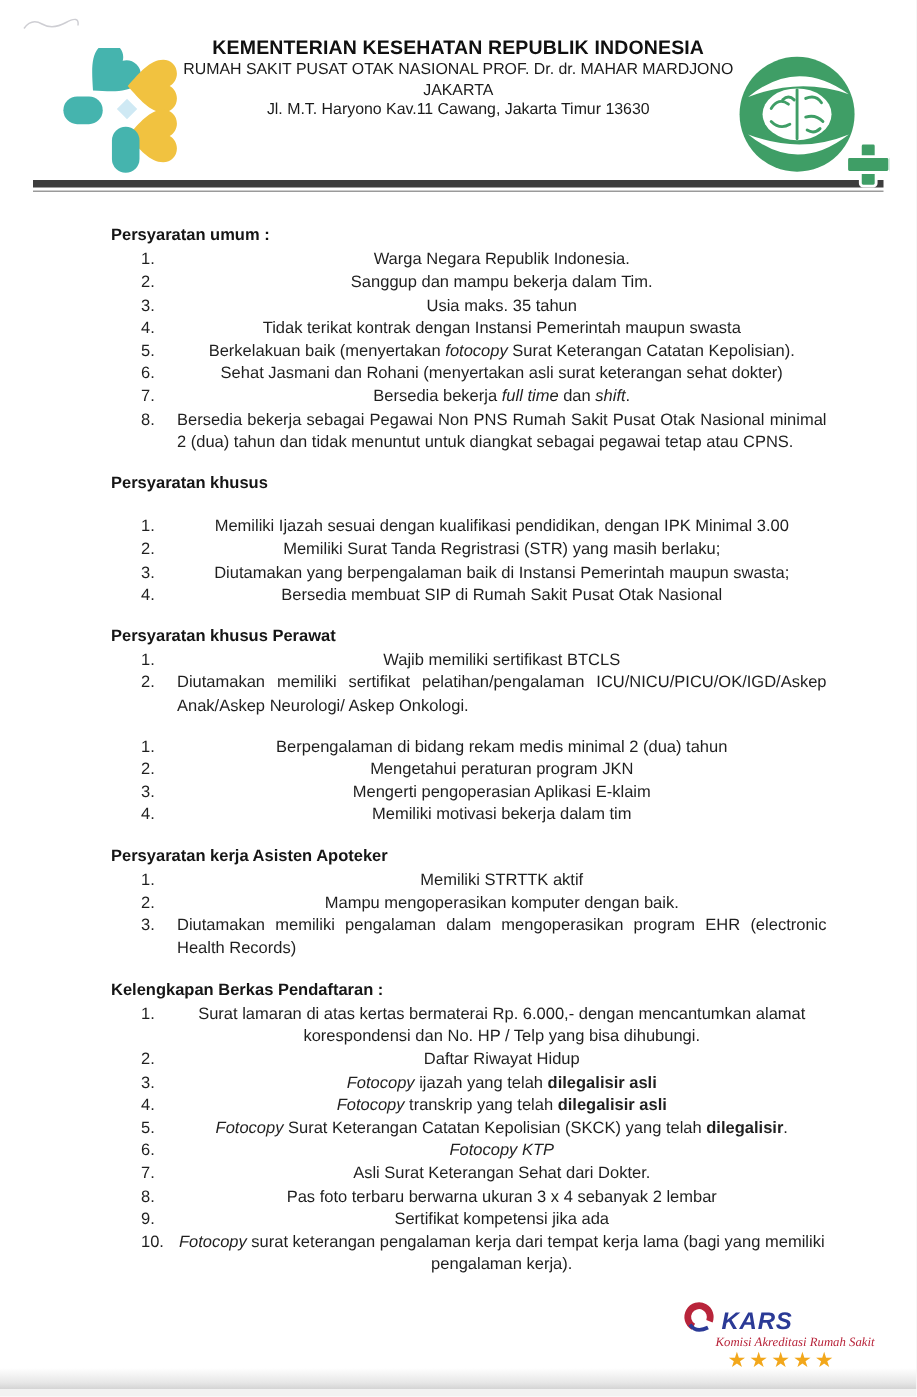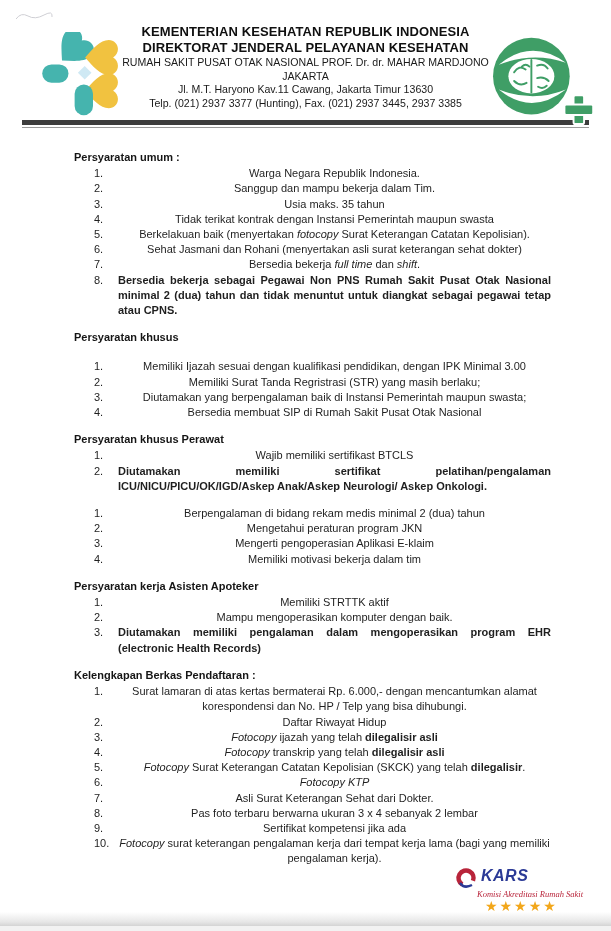--- a/index.html
+++ b/index.html
@@ -28,27 +28,27 @@
   
   .content { padding:22px 60px 0 74px; font-size:11px; line-height:15.2px; }
   .doc-section { margin:0; }
   .sec-heading { font-weight:bold; color:#151515; margin-bottom:1px; }
   .sec-heading.justify { text-align:justify; }
   .sec-list { list-style:none; margin:0 0 12px 0; padding:0 0 0 20px; }
   .sec-list.gap-top { margin-top:14px; }
   .list-item { display:flex; }
   .li-num  { flex:0 0 24px; }
   .li-text { flex:1;text-align:center; }
-  .li-text.justify { text-align:justify;font-weight:bold; }
+  .li-text.justify { text-align:justify; }
   .run-i  { font-style:italic; }
   .run-b  { font-weight:bold; }
 
   
   .kars { position:absolute; right:24px; bottom:12px; width:132px; text-align:left; }
-  .kars-top { display:flex; align-items:flex-start; }
+  .kars-top { display:flex; align-items:flex-end; }
   .kars-emblem { flex:0 0 auto; margin-right:2px; }
   .kars-name { font-size:16px; font-weight:bold; font-style:italic; color:#2b3a96; letter-spacing:.5px; }
   .kars-sub { font-family:"Liberation Serif","DejaVu Serif",serif; font-style:italic; font-size:8.5px; color:#b8243a; margin-left:22px; margin-top:-2px; white-space:nowrap; }
   .kars-stars { color:#f2a71b; font-size:14px; letter-spacing:2px; margin-left:30px; line-height:15px; }
 
   
   .scan-shadow { position:absolute; left:0; right:0; bottom:0; height:14px;
     background:linear-gradient(to bottom, rgba(0,0,0,0) 0%, rgba(120,120,120,.18) 70%, rgba(100,100,100,.28) 100%); }
 </style>
 </head>
@@ -72,24 +72,22 @@
       <g transform="translate(48,48) rotate(90 20 19)">
         <path fill="#f1c240" d="M20 38 C10 29 0 21 0 11 C0 5 4.5 .5 10.5 .5 C14.5 .5 18 2.5 20 6 C22 2.5 25.5 .5 29.5 .5 C35.5 .5 40 5 40 11 C40 21 30 29 20 38 Z"></path>
       </g>
       <rect x="0" y="37" width="30" height="21" rx="10.5" fill="#45b4ae"></rect>
       <rect x="37" y="60" width="21" height="35" rx="10.5" fill="#45b4ae"></rect>
       <rect x="43" y="41" width="11" height="11" transform="rotate(45 48.5 46.5)" fill="#cfe9f4"></rect>
     </svg>
 
     <div class="head-text">
       <div class="head-line-bold">KEMENTERIAN KESEHATAN REPUBLIK INDONESIA</div>
-      <div class="head-line-bold">DIREKTORAT JENDERAL PELAYANAN KESEHATAN</div>
       <div class="head-line-small">RUMAH SAKIT PUSAT OTAK NASIONAL PROF. Dr. dr. MAHAR MARDJONO JAKARTA</div>
       <div class="head-line-small">Jl. M.T. Haryono Kav.11 Cawang, Jakarta Timur 13630</div>
-      <div class="head-line-small">Telp. (021) 2937 3377 (Hunting), Fax. (021) 2937 3445, 2937 3385</div>
     </div>
 
     <svg class="logo-right" width="106" height="92" viewBox="0 0 110 96">
       <circle cx="46" cy="44" r="40" fill="#3f9e66"></circle>
       <path d="M12 32 Q46 4 82 30 Q48 18 12 32 Z" fill="#ffffff"></path>
       <path d="M12 58 Q46 86 82 58 Q48 72 12 58 Z" fill="#ffffff"></path>
       <ellipse cx="46" cy="44" rx="24" ry="18" fill="#ffffff"></ellipse>
       <g fill="none" stroke="#3f9e66" stroke-width="2" stroke-linecap="round">
         <path d="M46 27 L46 61"></path>
         <path d="M28 40 q5 -8 12 -3"></path>

